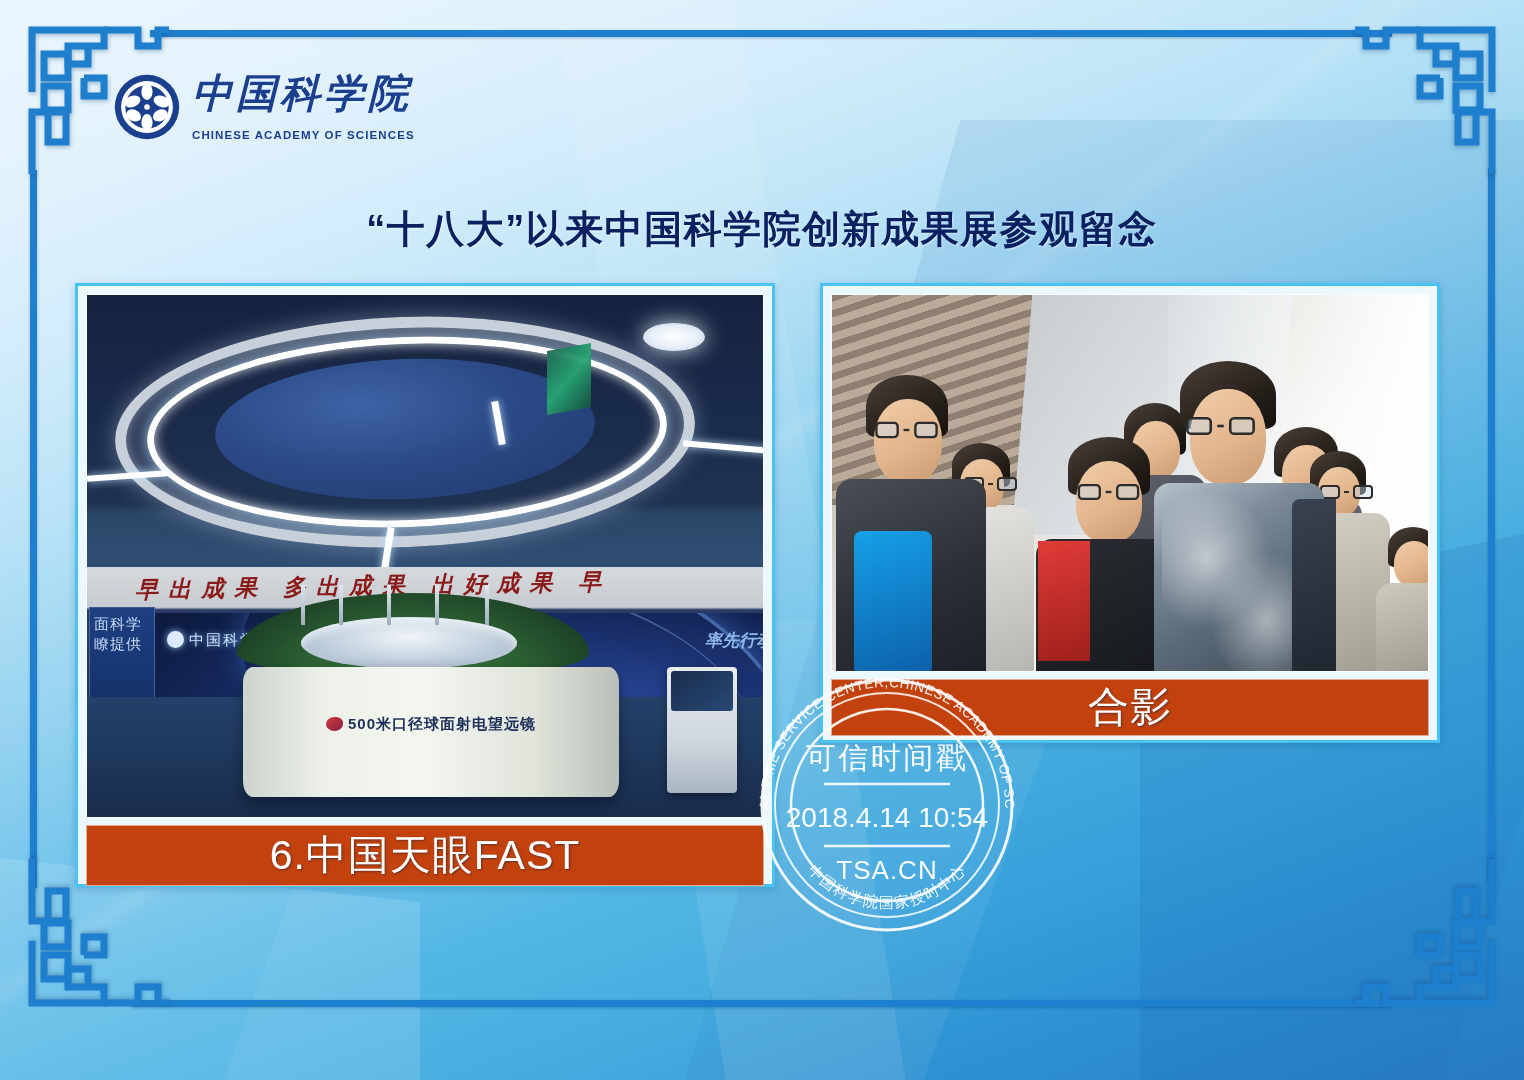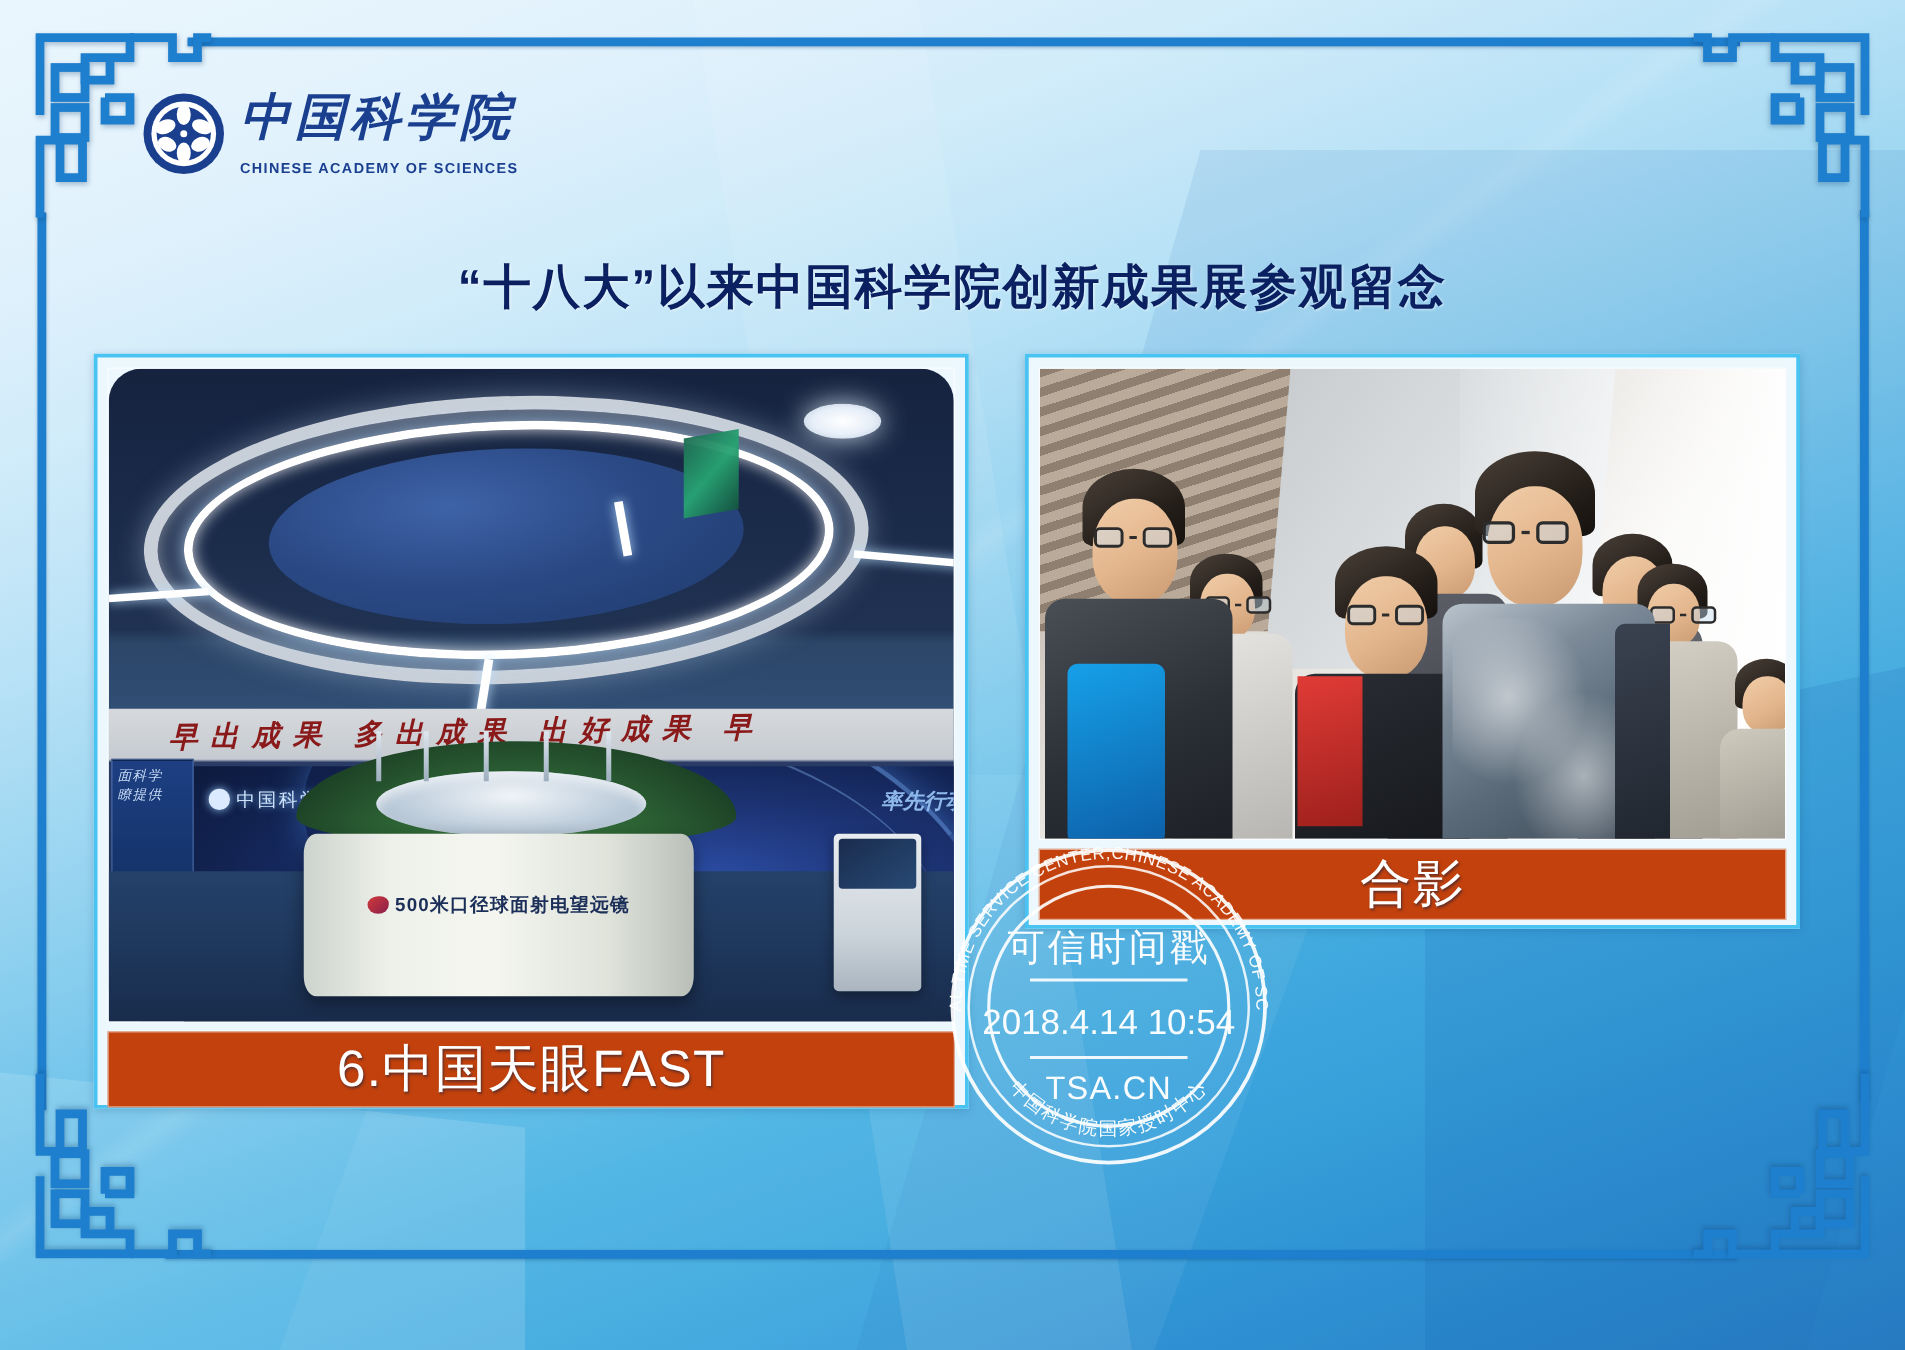--- a/index.html
+++ b/index.html
@@ -131,21 +131,20 @@
     border: 1px solid rgba(255,255,255,0.55);
   }
   .cap-left  { height: 61px; line-height: 58px; }
   .cap-right { height: 57px; line-height: 54px; }
 
   
   .hall {
     position:absolute; inset:0;
     background: linear-gradient(to bottom, #16233f 0%, #1a2a49 22%, #203252 40%,
                  #2c4668 42%, #33527a 58%, #3b5f88 70%, #2e4a6e 86%, #243b5c 100%);
-    border-radius: 26px;
   }
   .ceiling-ring {
     position:absolute; left:28px; top:22px; width:580px; height:230px;
     border: 11px solid #c8cfd8; border-radius: 50%;
     box-shadow: inset 0 0 16px rgba(255,255,255,0.5), 0 0 22px rgba(190,210,235,0.4);
     transform: rotate(-2deg);
   }
   .ceiling-ring2 {
     position:absolute; left:60px; top:42px; width:520px; height:190px;
     border: 7px solid #ffffff; border-radius: 50%;
@@ -232,32 +231,32 @@
     font-style:italic; font-weight:700;
     font-size:17px; color:#8fb8ea; white-space:nowrap;
   }
   .poster {
     position:absolute; left:2px; top:312px; width:66px; height:186px;
     background: linear-gradient(to bottom, #1d3f82 0%, #16356f 40%, #0f2550 100%);
     border:1px solid rgba(150,190,240,0.35);
   }
   .poster-t {
     position:absolute; left:4px; top:6px; right:4px;
-    font-size:11px; color:#c9dcf7; line-height:1.35; letter-spacing:1px;font-style:italic;
+    font-size:15px; color:#c9dcf7; line-height:1.35; letter-spacing:1px;
   }
   .poster-img {
     position:absolute; left:5px; bottom:6px; right:5px; height:52px;
     background: radial-gradient(ellipse at 40% 50%, #2f63b8, #122c5e);
   }
   .floor {
     position:absolute; left:0; bottom:0; width:100%; height:120px;
     background: linear-gradient(to bottom, #25416a 0%, #1d3559 60%, #192c4c 100%);
   }
   .pedestal {
-    position:absolute; left:156px; bottom:20px; width:312px; height:130px;
+    position:absolute; left:156px; bottom:20px; width:376px; height:130px;
     background: linear-gradient(to right, #cdd3cd 0%, #eef1ea 22%, #f4f6ef 48%, #dfe3da 78%, #b9bfb8 100%);
     border-radius: 10px / 16px;
     box-shadow: 0 5px 14px rgba(0,0,0,0.4);
   }
   .ped-label {
     position:absolute; left:0; top:48px; width:100%; text-align:center;
     font-size:15px; font-weight:700; color:#1b2f58; letter-spacing:1px;
     white-space:nowrap;
   }
   .ped-label .red-dot {

